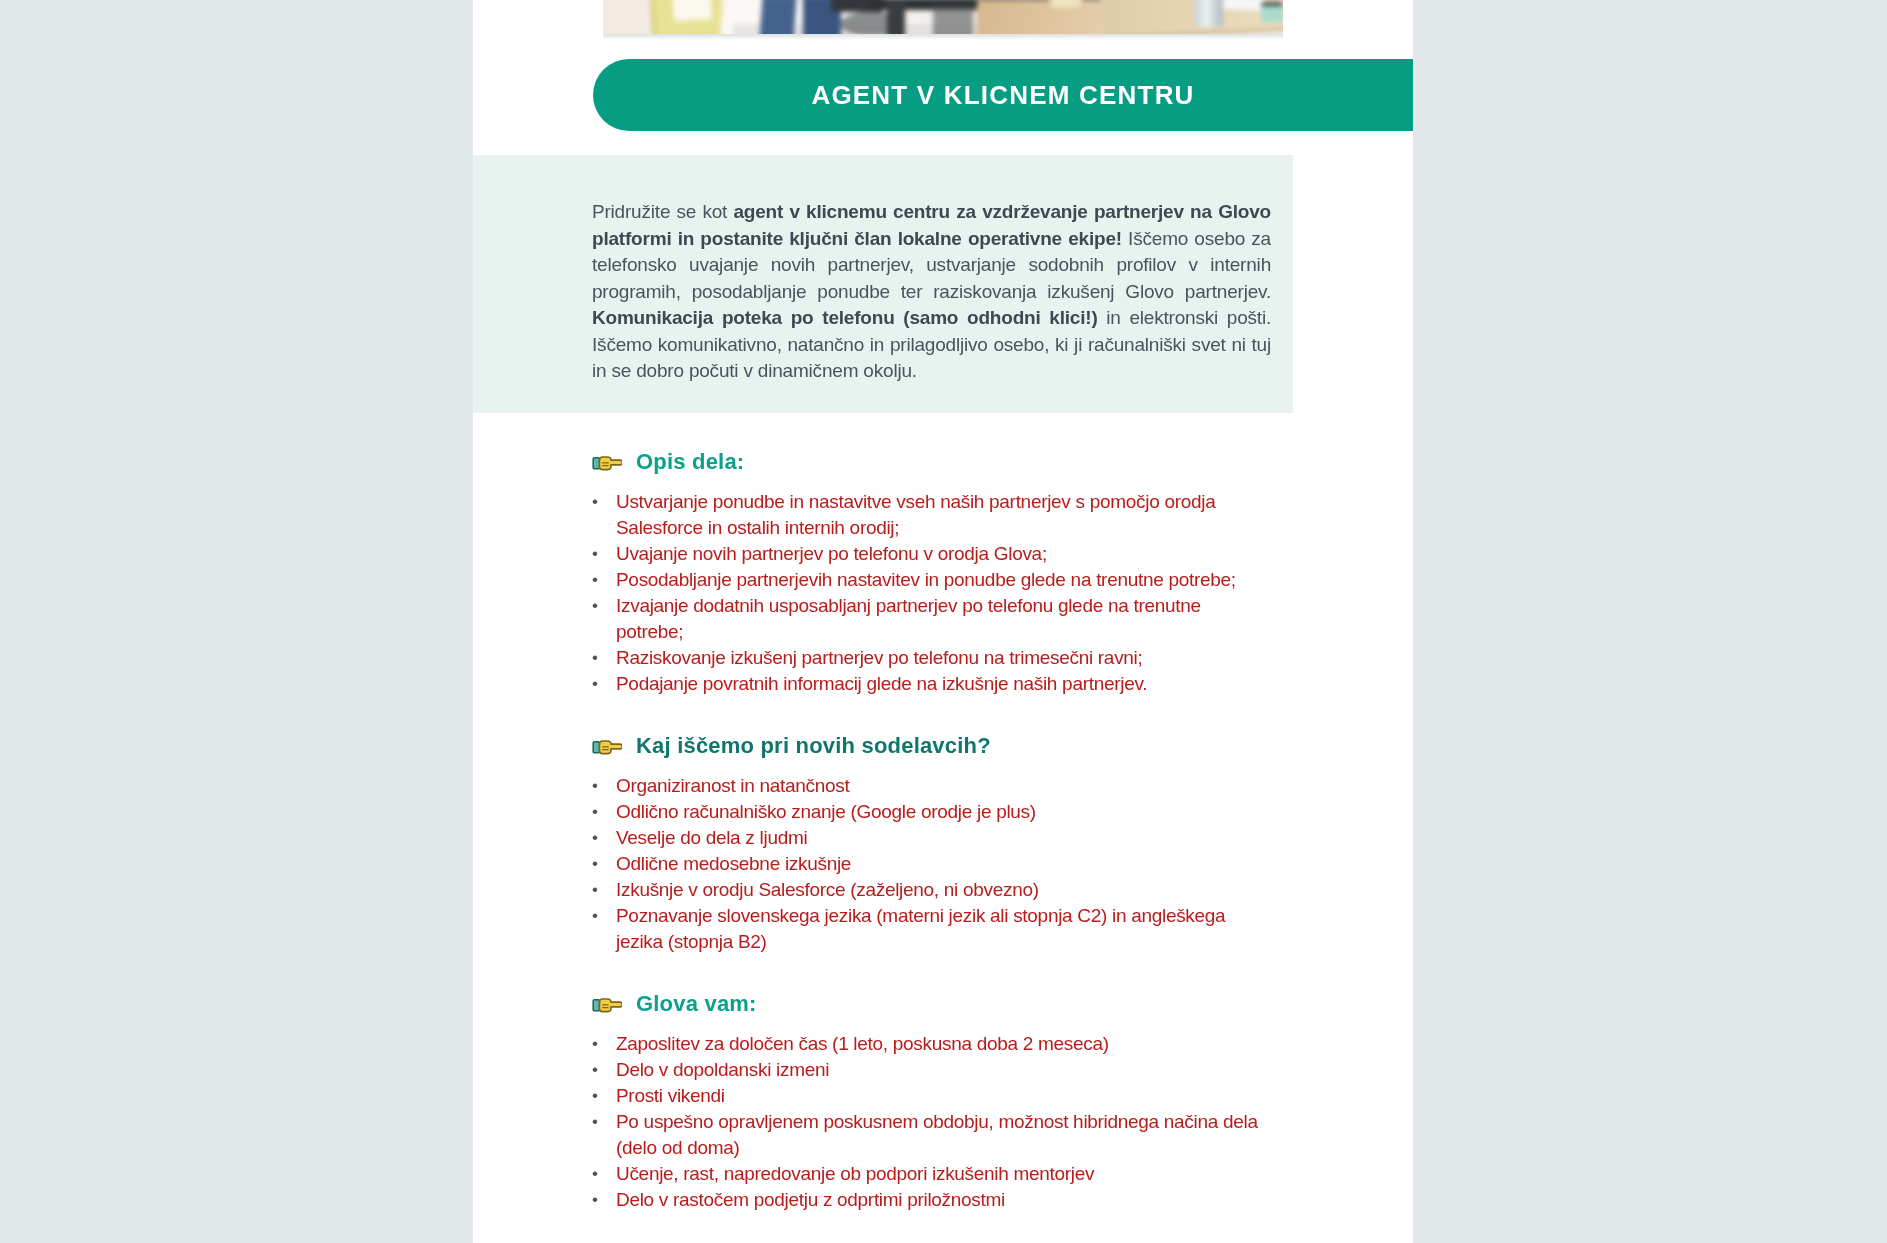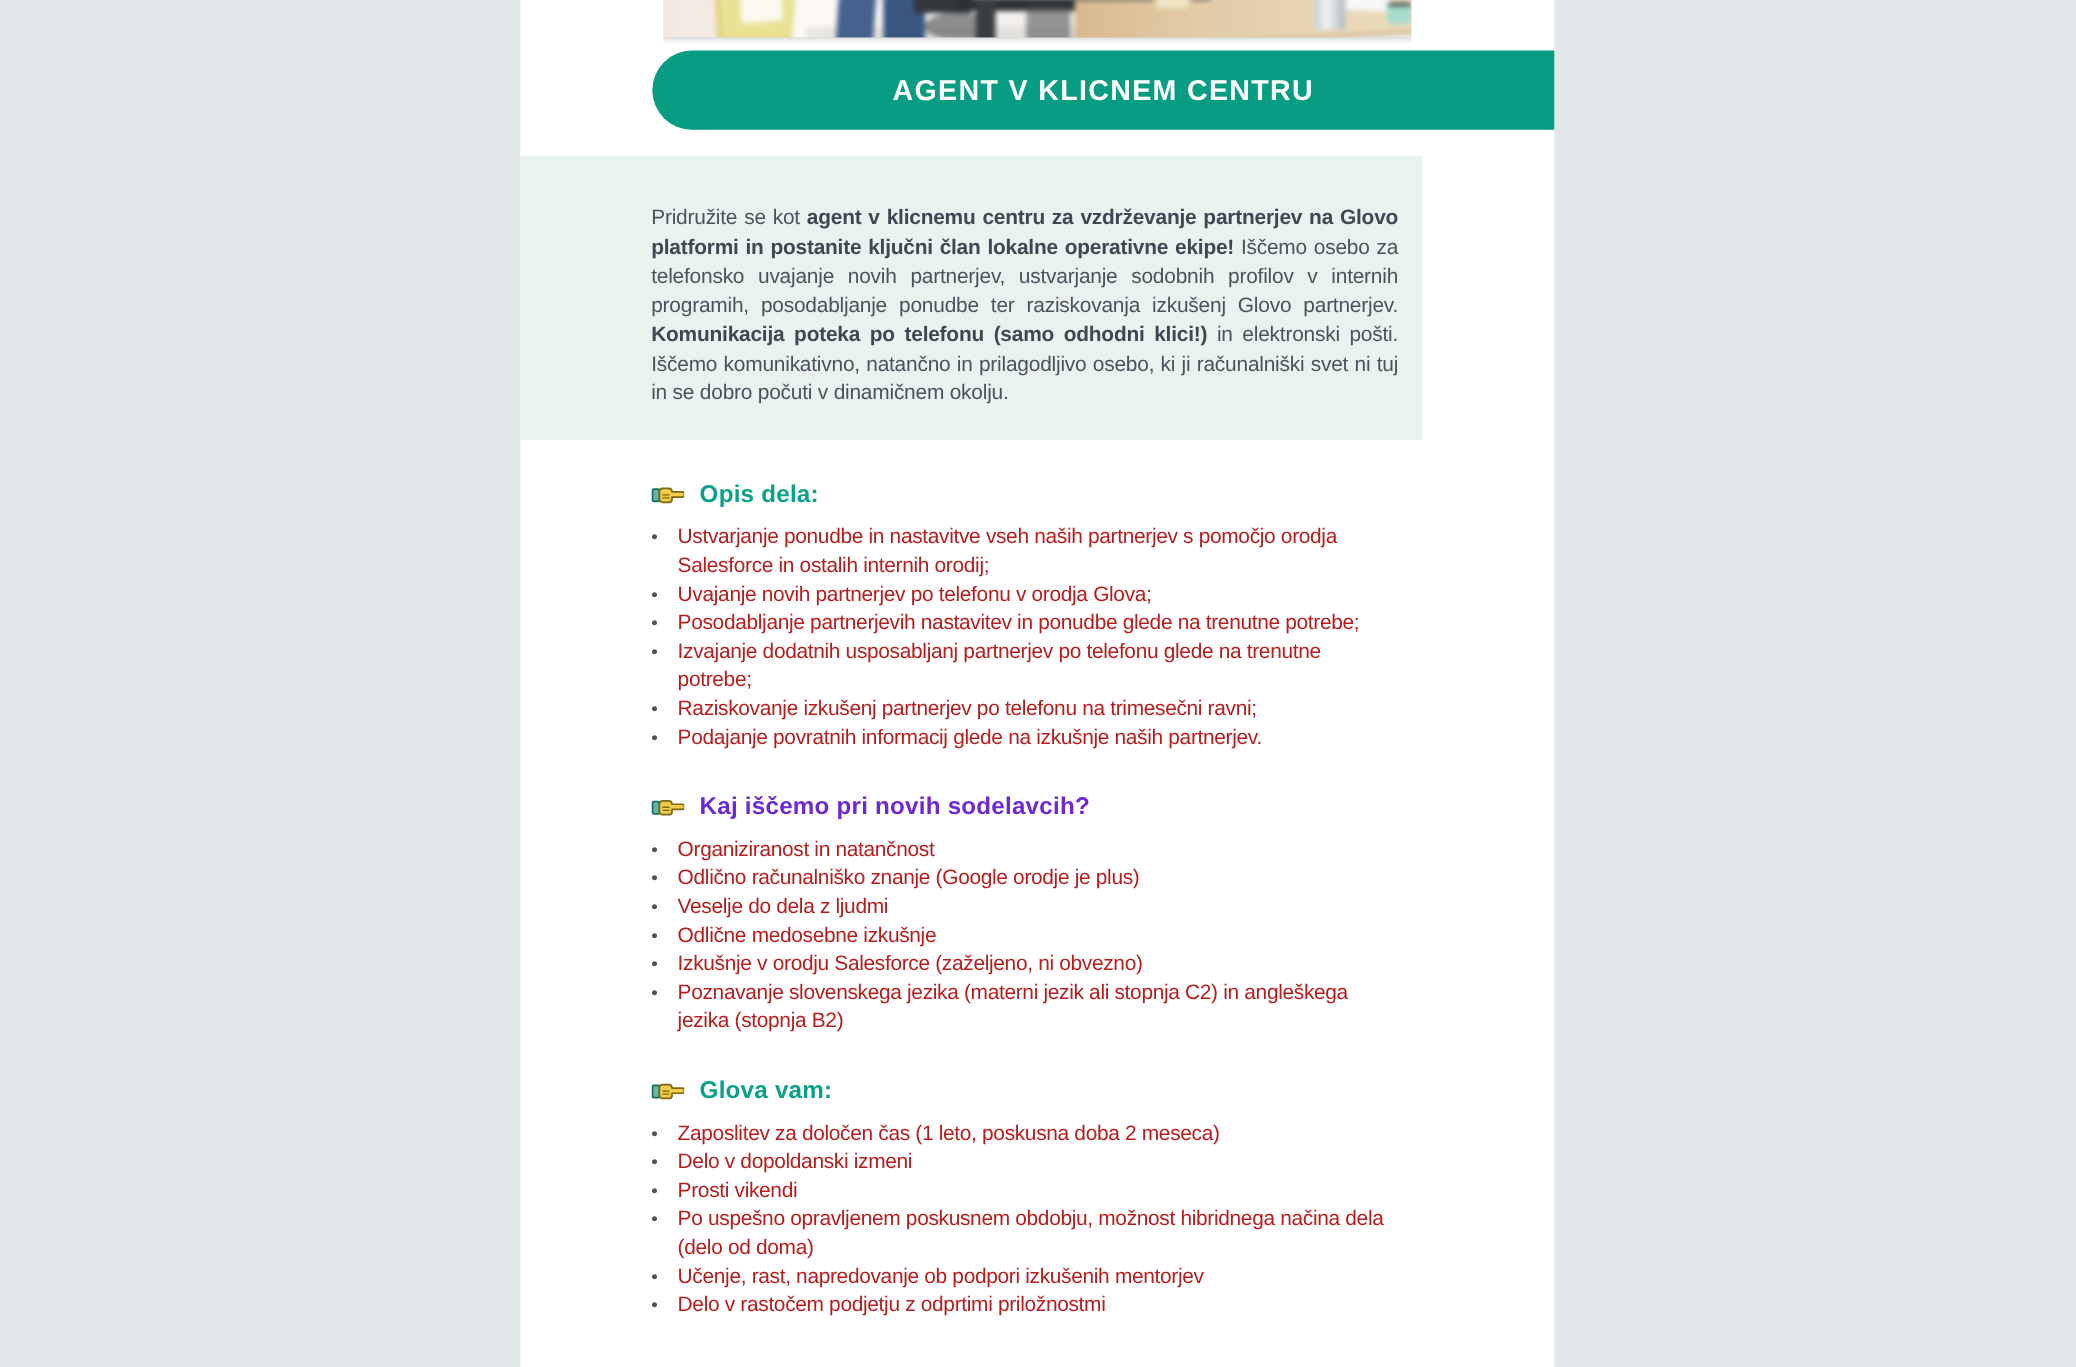--- a/index.html
+++ b/index.html
@@ -33,21 +33,21 @@
   .ph-box{left:446px;top:-6px;width:30px;height:12px;background:#efe3c2;border:2px solid #d9c48f;}
   .ph-seam{left:500px;top:-2px;width:22px;height:26px;background:#3a3c3e;}
   .ph-wood2{left:498px;top:-10px;width:200px;height:42px;background:linear-gradient(95deg,#dfcca9 0%,#e8d7b6 55%,#ecdcbd 100%);transform:rotate(-3deg);border-bottom:3px solid #cbb186;}
   .ph-glass{left:592px;top:-8px;width:28px;height:32px;background:linear-gradient(90deg,#c7d2d8,#eef2f4 40%,#aeb9bf);border-radius:3px;border-top:3px solid #8d989e;}
   .ph-paper{left:620px;top:-4px;width:42px;height:14px;background:#f6f7f7;transform:rotate(3deg);}
   .ph-phone{left:658px;top:2px;width:22px;height:16px;background:#a7dccd;border-radius:4px;border-top:4px solid #3c4346;}
   .photo-shadow{position:absolute;left:130px;top:34px;width:680px;height:6px;
     background:linear-gradient(180deg,rgba(70,80,85,.18),rgba(70,80,85,0));}
 
   
-  .banner{margin-left:120px;margin-top:12px;width:820px;height:72px;
+  .banner{margin-left:120px;margin-top:25px;width:820px;height:72px;
     border-radius:40px 0 0 40px;display:flex;align-items:center;justify-content:center;}
   .banner-title{color:#ffffff;font-size:26px;font-weight:bold;letter-spacing:1.2px;}
 
   
   .intro-box{margin-top:24px;width:820px;height:258px;box-sizing:border-box;
     padding:44px 22px 0 119px;}
   .intro{margin:0;font-size:19px;line-height:26.5px;letter-spacing:-0.2px;
     text-align:justify;color:#4a535d;}
   .intro strong{color:#3f4852;}
 
@@ -139,21 +139,21 @@
           </ul>
   </section>
 
   <section class="section">
     <div class="sec-head">
       <svg class="hand-icon" viewBox="0 0 38 26" aria-hidden="true">
         <rect x="1.5" y="7" width="8" height="14" rx="1.5" fill="#62b7a8" stroke="#1d6b60" stroke-width="2"></rect>
         <path d="M9.5 10 q0 -4 4 -4 h6 q4.5 0 4.5 4 h11.5 q3 0 3 3 t-3 3 h-11.5 v2.5 q0 3.5 -4 3.5 h-6.5 q-4 0 -4 -4 z" fill="#f0cc49" stroke="#7d6715" stroke-width="2" stroke-linejoin="round"></path>
         <path d="M13.5 13.5 h7 M13.5 17 h7" stroke="#7d6715" stroke-width="1.6" fill="none" stroke-linecap="round"></path>
       </svg>
-      <h2 class="sec-title" style="color: #6d28d9;">Kaj iščemo pri novih sodelavcih?</h2>
+      <h2 class="sec-title" style="color: #0f766e;">Kaj iščemo pri novih sodelavcih?</h2>
     </div>
     <ul class="sec-list">
             <li>
               <span class="blt">•</span>
               <span class="li-text">Organiziranost in natančnost</span>
             </li>
             <li>
               <span class="blt">•</span>
               <span class="li-text">Odlično računalniško znanje (Google orodje je plus)</span>
             </li>

